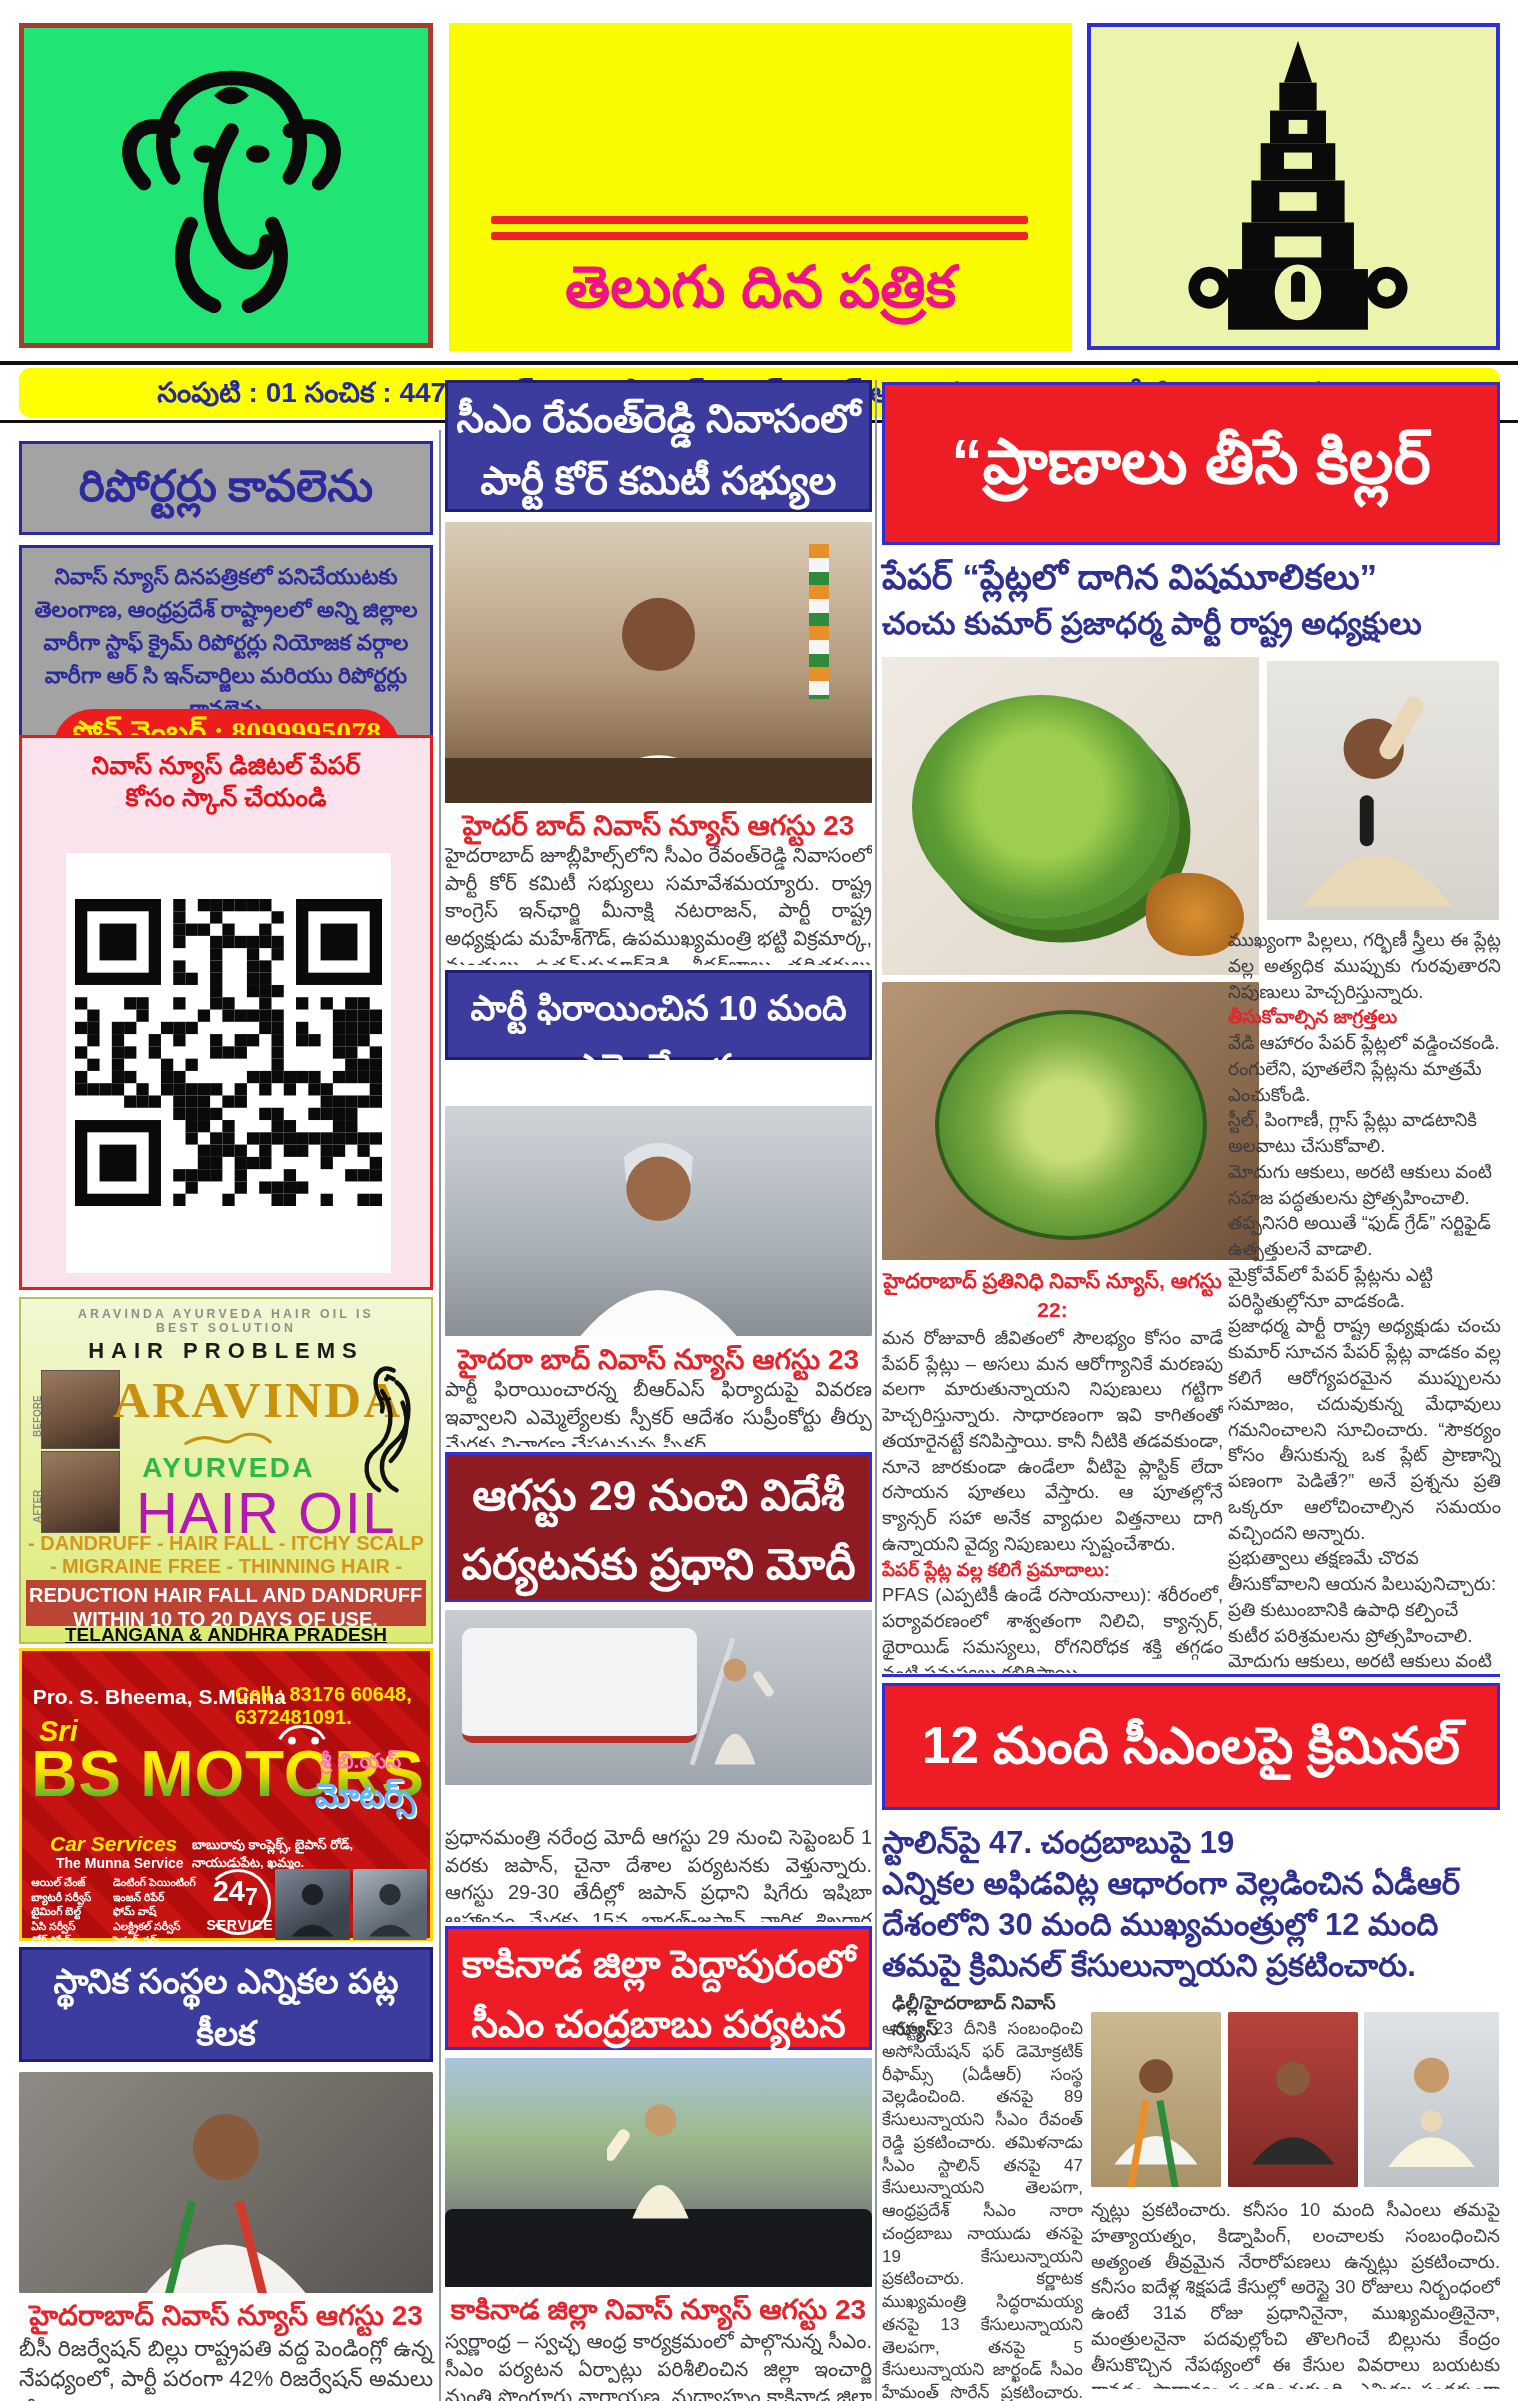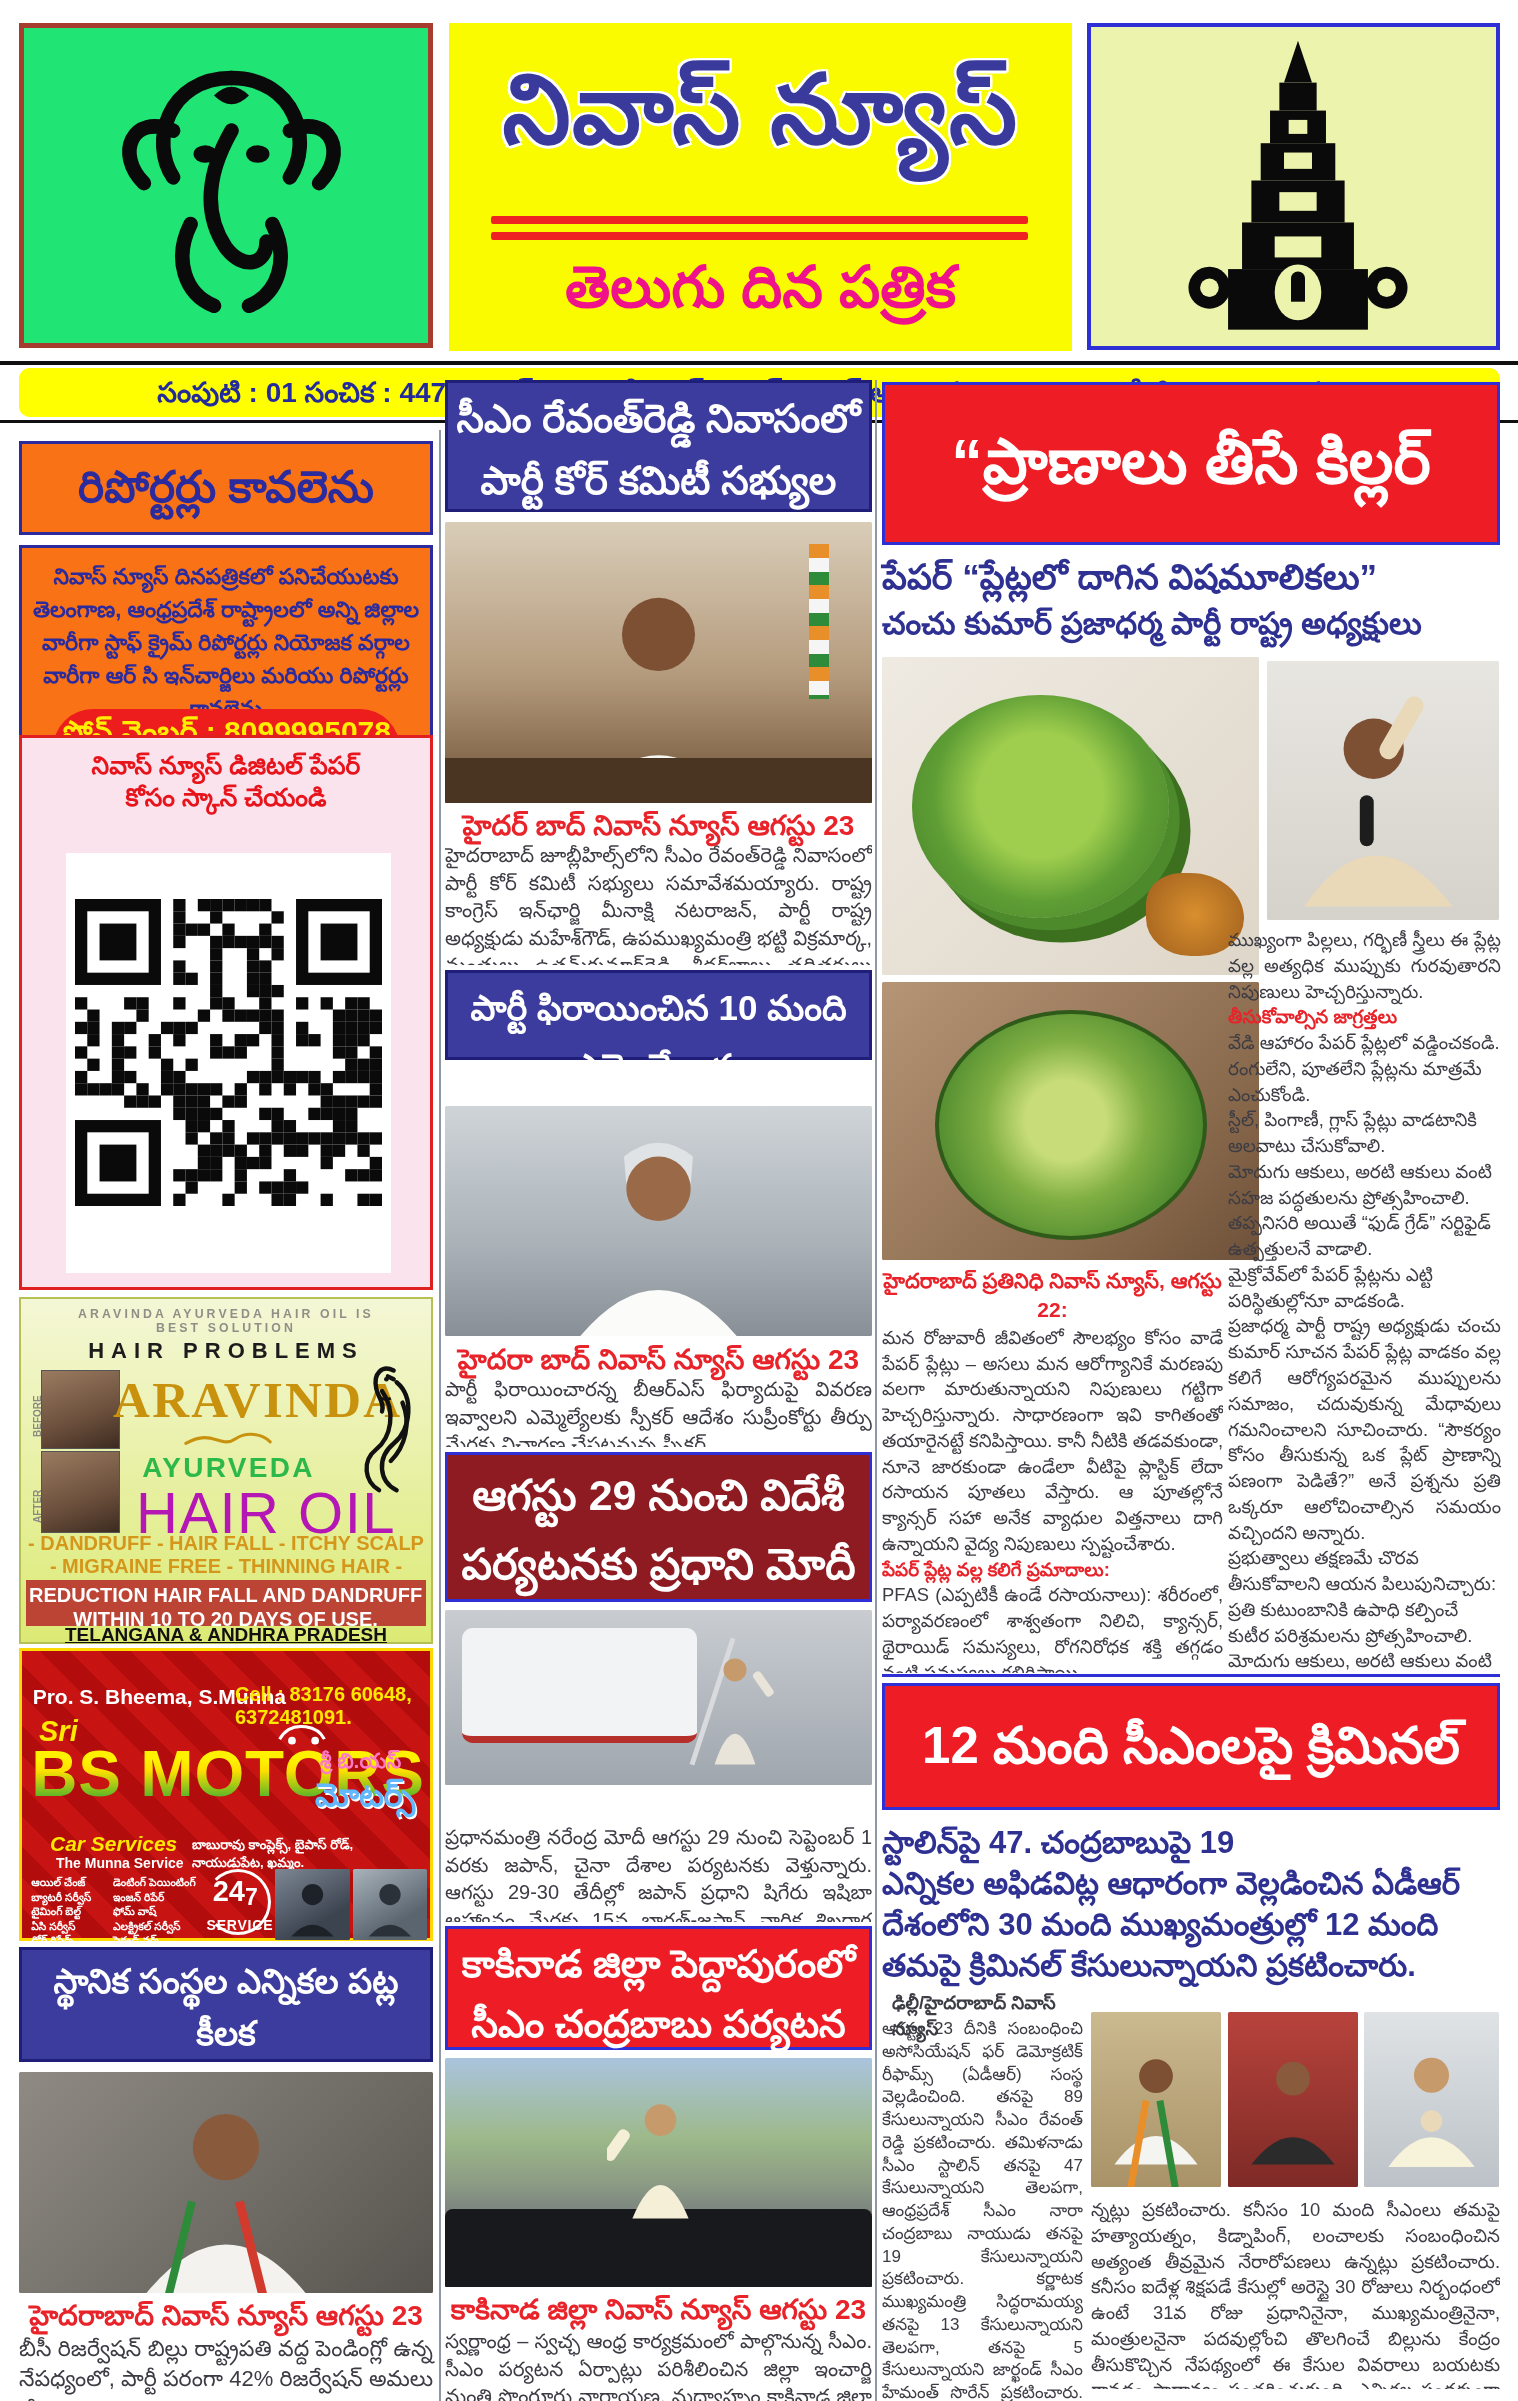--- a/index.html
+++ b/index.html
@@ -16,21 +16,21 @@
   .deity{background:#ecf3ad;border:4.6px solid #2f2fd6;}
   .paper-title{font-size:97px;font-weight:800;color:#3a3a9c;letter-spacing:1.5px;
       text-shadow:2.3px 2.3px 0 #fff,-2.3px -2.3px 0 #fff,2.3px -2.3px 0 #fff,-2.3px 2.3px 0 #fff,0 3.1px 0 #fff;}
   .red-rule{background:#ee2222;height:8.4px;border-radius:2.3px;}
   .paper-sub{font-size:58px;font-weight:700;color:#ef128a;}
   .infobar{background:#ffff00;border-radius:10.7px;color:#232a9c;font-weight:bold;font-size:28px;
       line-height:49px;box-sizing:border-box;}
   .hline{background:#101010;}
 
   
-  .ybox{background:#f97316;border:3.1px solid #2b2b9e;box-sizing:border-box;color:#2b2b9e;font-weight:bold;}
+  .ybox{background:#a3a3a3;border:3.1px solid #2b2b9e;box-sizing:border-box;color:#2b2b9e;font-weight:bold;font-family:Liberation Serif, serif;}
   .bluebox{background:#3c3c9e;border:3.1px solid #1f1f7a;box-sizing:border-box;color:#fff;font-weight:bold;}
   .redbox{background:#ee1c24;border:3.1px solid #2f2fd6;box-sizing:border-box;color:#fff;font-weight:bold;}
   .maroonbox{background:#8e1b22;border:3.1px solid #2f2fd6;box-sizing:border-box;color:#fff;font-weight:bold;}
   .dateline{color:#e8232a;font-weight:bold;font-size:28px;text-align:center;}
   .body-txt{color:#3c3c44;line-height:1.38;}
   .subhead-red{color:#e8232a;font-weight:bold;}
   .vline{background:#8c97a8;}
 
   
   .photo{overflow:hidden;border-radius:1.5px;}
@@ -89,21 +89,20 @@
           <path d="M64 62 C70 74 66 86 56 90"></path>
         </g>
         <ellipse cx="41" cy="38" rx="4" ry="3" fill="#0a0a0a"></ellipse>
         <ellipse cx="59" cy="38" rx="4" ry="3" fill="#0a0a0a"></ellipse>
         <path d="M44 18 Q50 12 56 18 Q50 24 44 18" fill="#0a0a0a"></path>
       </svg>
     </span>
   </div>
 
   <div class="abs titlebox" style="left:449px;top:23px;width:623px;height:328px;">
-    <div class="abs ctr paper-title" style="left:0;top:31px;width:100%;">నివాస్ న్యూస్</div>
     <div class="abs red-rule" style="left:42px;top:193px;width:537px;"></div>
     <div class="abs red-rule" style="left:42px;top:209px;width:537px;"></div>
     <div class="abs ctr paper-sub" style="left:0;top:230px;width:100%;">తెలుగు దిన పత్రిక</div>
   </div>
 
   <div class="abs logo-box deity" style="left:1087px;top:23px;width:413px;height:327px;">
     <span class="abs" style="left:84px;top:9.2px;width:246px;height:303px;">
       <svg viewBox="0 0 100 130" width="100%" height="100%">
         <g fill="#0a0a0a">
           <polygon points="50,2 56,20 44,20"></polygon>

